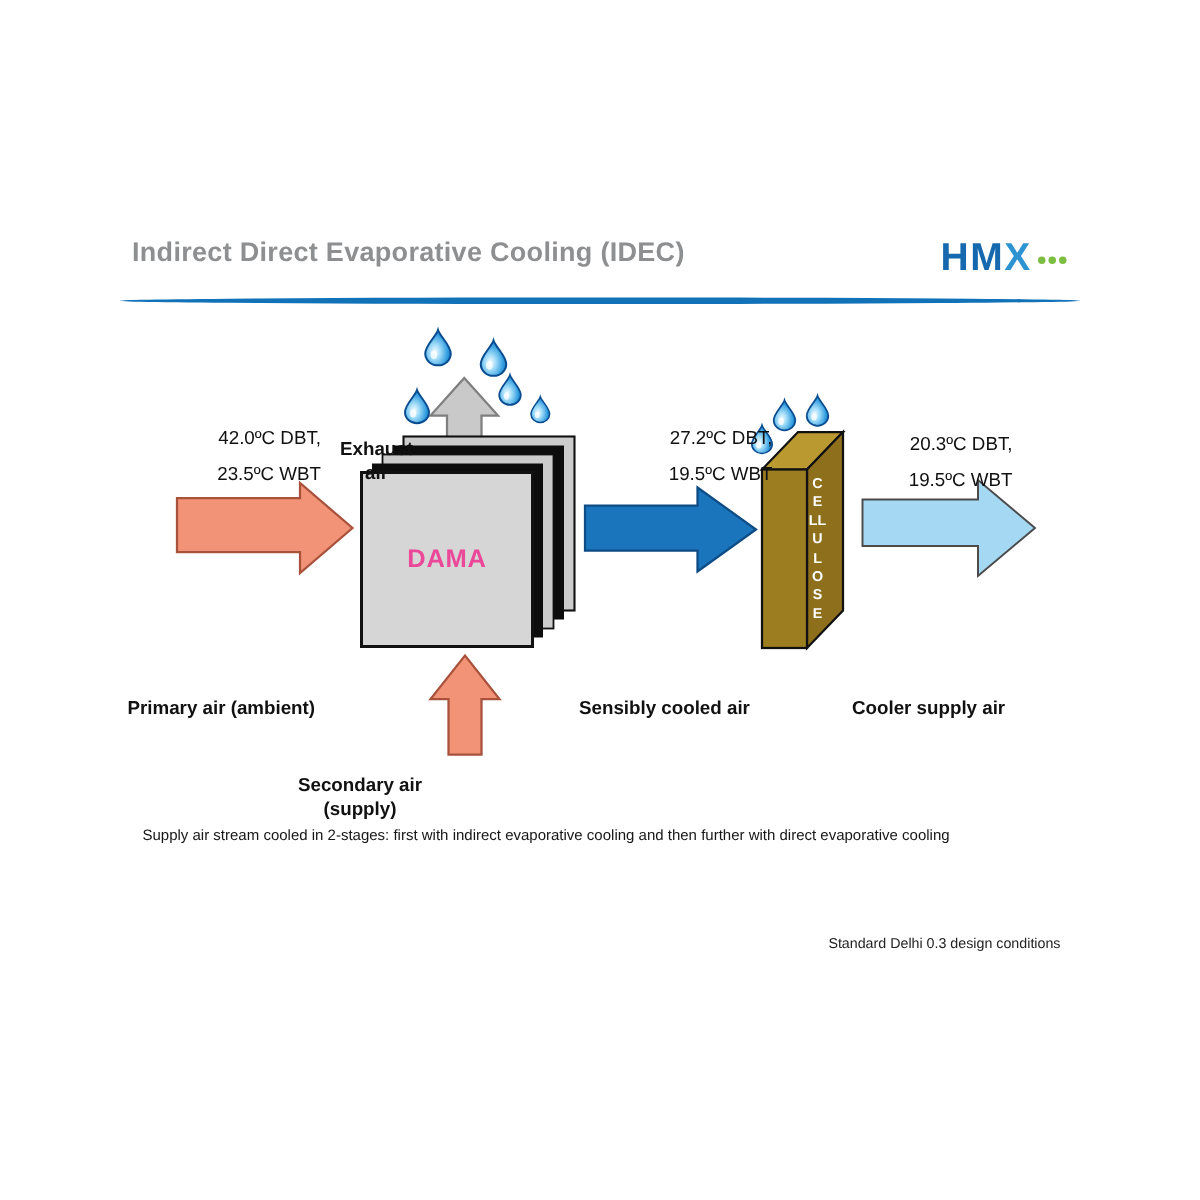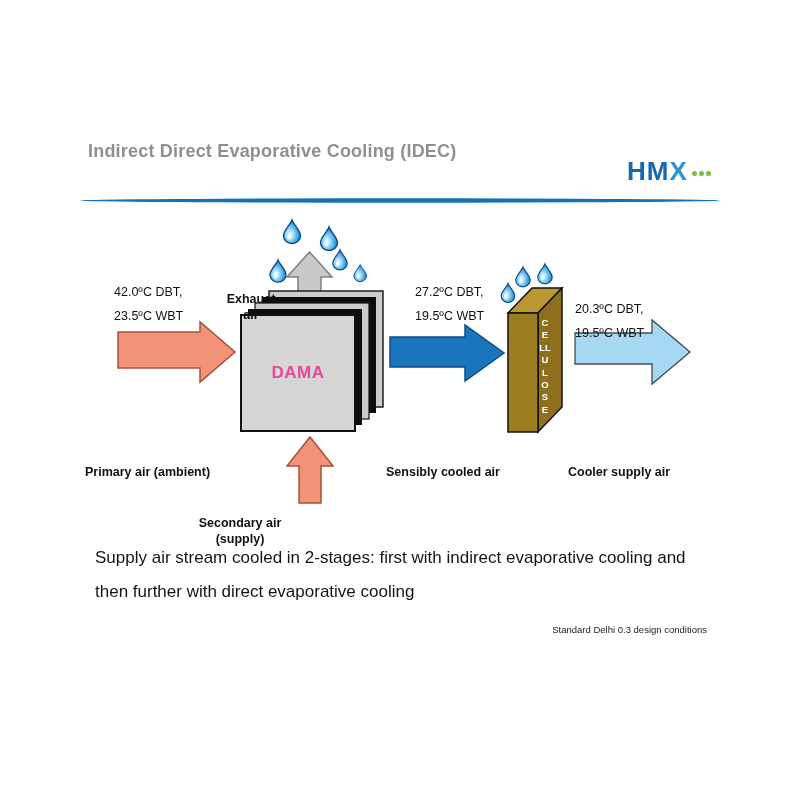--- a/index.html
+++ b/index.html
@@ -1,47 +1,47 @@
 <!DOCTYPE html>
 <html><head>
 <meta charset="utf-8">
 <style>
   html,body{margin:0;padding:0;background:#ffffff;}
   body{width:800px;height:800px;position:relative;overflow:hidden;
        font-family:"Liberation Sans",sans-serif;-webkit-font-smoothing:antialiased;}
   .abs{position:absolute;z-index:2;}
   #shapes{position:absolute;left:0;top:0;z-index:1;}
 
-  .slide-title{left:88px;top:141px;font-size:18px;font-weight:bold;color:#8e8f91;letter-spacing:.2px;}
+  .slide-title{left:88px;top:158px;font-size:18px;font-weight:bold;color:#8e8f91;letter-spacing:.2px;}
 
   .logo{left:627px;top:152px;font-size:26px;font-weight:800;letter-spacing:1px;line-height:30px;}
   .logo .hm{color:#1669ae;}
   .logo .x{color:#2e93d3;}
   .logo-dots{display:inline-block;vertical-align:4px;margin-left:2px;}
   .logo-dots i{display:inline-block;width:5px;height:5px;border-radius:50%;background:#7cbe41;margin-left:2px;}
 
-  .temp{width:100px;text-align:left;font-size:12.5px;color:#111;line-height:23.5px;}
+  .temp{width:100px;text-align:right;font-size:12.5px;color:#111;line-height:23.5px;}
   .t1{left:114px;top:281px;}
   .t2{left:385px;top:281px;padding-left:30px;}
-  .t3{left:575px;top:298px;}
+  .t3{left:575px;top:285px;}
 
   .flowlabel{font-size:12.5px;font-weight:bold;color:#111;white-space:nowrap;margin-top:48px;}
   .exhaust{left:211px;top:244px;width:80px;text-align:center;line-height:15.5px;white-space:normal;}
   .lbl-primary{left:85px;top:417px;}
   .lbl-cooled{left:386px;top:417px;}
   .lbl-supply{left:568px;top:417px;}
   .secondary{left:185px;top:467px;width:110px;text-align:center;line-height:16px;white-space:normal;}
 
   .dama{left:241px;top:315px;width:114px;height:116px;display:flex;align-items:center;justify-content:center;
         font-size:17px;font-weight:bold;color:#ec4899;letter-spacing:.5px;}
 
   .cellulose{left:517px;top:317px;width:12px;font-size:9.5px;font-weight:bold;color:#ffffff;
              line-height:12.4px;text-align:center;word-break:break-all;letter-spacing:0;margin-left:22px;}
 
-  .caption{left:95px;top:541px;width:622px;font-size:17px;color:#161616;line-height:33.5px;}
+  .caption{left:95px;top:541px;width:622px;font-size:10px;color:#161616;line-height:33.5px;}
   .footnote{left:480px;top:624px;width:227px;text-align:right;font-size:9.5px;color:#222;}
 </style>
 </head>
 <body>
 
 <svg id="shapes" width="800" height="800" viewBox="0 0 800 800">
   <defs>
     <radialGradient id="dg" cx="38%" cy="62%" r="78%">
       <stop offset="0%" stop-color="#f4fcff"></stop>
       <stop offset="28%" stop-color="#9fdbf8"></stop>

